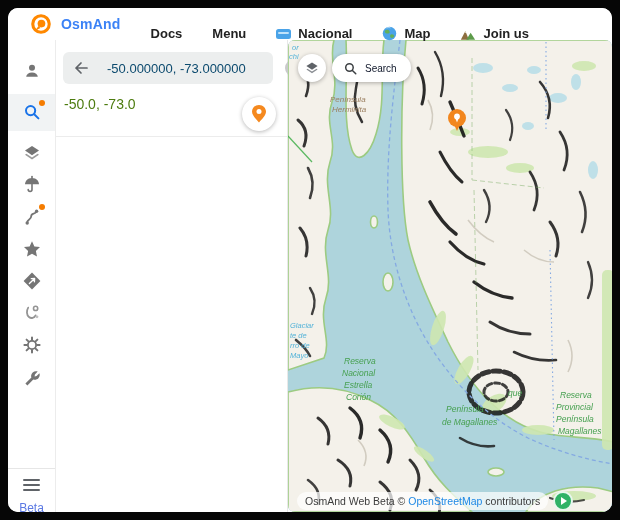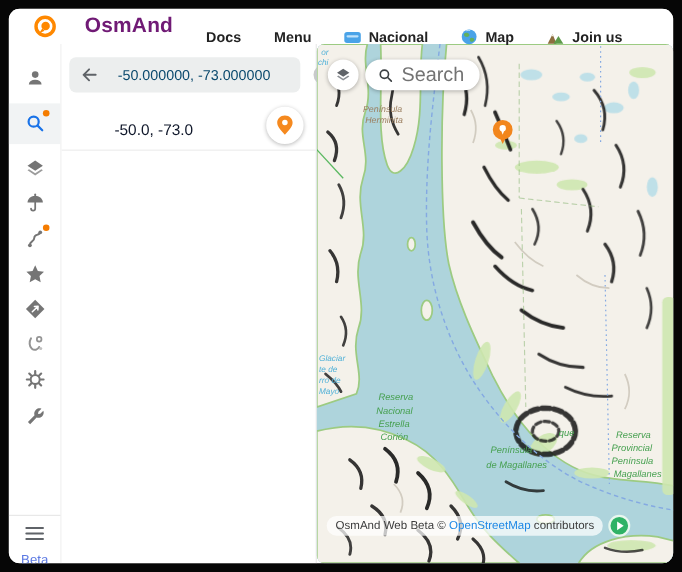--- a/index.html
+++ b/index.html
@@ -8,21 +8,21 @@
     font-family:"Liberation Sans",sans-serif;-webkit-font-smoothing:antialiased;
     overflow:hidden;
   }
   .window{
     position:absolute;left:8px;top:8px;width:604px;height:504px;
     background:#ffffff;border-radius:10px;overflow:hidden;
   }
   
   .topbar{height:32px;display:flex;align-items:center;padding-left:22px;background:#fff;position:relative;z-index:5;}
   .brand{display:flex;align-items:center;gap:9px;margin-right:30px;cursor:pointer;}
-  .brand-name{font-size:19px;font-weight:700;color:#701a75;letter-spacing:.2px;margin-left:16px;}
+  .brand-name{font-size:14px;font-weight:700;color:#3b82f6;letter-spacing:.2px;}
   .nav{display:flex;align-items:center;gap:30px;margin-top:19px;}
   .nav-item{display:flex;align-items:center;gap:7px;font-size:13px;font-weight:600;color:#222;cursor:pointer;}
   .card-ic{width:15px;height:10px;border-radius:2.5px;background:#4aa3e8;position:relative;}
   .card-ic::after{content:"";position:absolute;left:2px;right:2px;top:3px;height:2.5px;background:#bfe2fa;border-radius:1px;}
   
   .content{display:flex;height:472px;}
   
   .sidebar{width:47px;border-right:1px solid #ececec;position:relative;flex:none;background:#fff;}
   .side-ic{position:absolute;left:0;width:47px;height:34px;display:flex;align-items:center;justify-content:center;cursor:pointer;}
   .side-active{position:absolute;left:0;width:47px;height:37px;background:#f1f3f4;}
@@ -36,35 +36,35 @@
   .panel{width:231px;border-right:1px solid #e8e8e8;position:relative;flex:none;background:#fff;}
   .search-box{
     position:absolute;left:7px;top:12px;width:210px;height:32px;background:#eceeee;
     border-radius:6px;display:flex;align-items:center;padding:0 8px;box-sizing:border-box;
   }
   .search-value{flex:1;border:0;background:transparent;outline:none;font-size:13px;color:#0c4a6e;
     font-family:"Liberation Sans",sans-serif;margin-left:14px;}
   .clear-btn{width:18px;height:18px;border-radius:50%;background:#c9cacb;color:#fff;display:flex;
     align-items:center;justify-content:center;font-size:12px;line-height:1;cursor:pointer;flex:none;}
   .result-row{position:absolute;left:0;top:52px;width:100%;height:44px;cursor:pointer;}
-  .result-title{position:absolute;left:8px;top:18px;font-size:14px;font-weight:500;color:#0f172a;margin-left:40px;}
+  .result-title{position:absolute;left:8px;top:4px;font-size:14px;font-weight:500;color:#4d7c0f;}
   .result-sub{position:absolute;left:8px;top:23px;font-size:12px;color:#8d9095;display:flex;align-items:center;gap:4px;}
   .dir-tri{display:inline-block;width:0;height:0;border-left:6px solid #9aa0a6;border-top:4px solid transparent;border-bottom:4px solid transparent;}
   .pin-btn{position:absolute;right:11px;top:5px;width:34px;height:34px;border-radius:50%;background:#fff;
     box-shadow:0 1px 4px rgba(0,0,0,.28);display:flex;align-items:center;justify-content:center;cursor:pointer;}
   .panel-sep{position:absolute;left:0;right:0;top:96px;height:1px;background:#ececec;}
   
   .map{flex:1;position:relative;overflow:hidden;background:#aed4dc;border-radius:7px;}
   .map svg.basemap{position:absolute;left:0;top:0;}
   .layers-btn{position:absolute;left:10px;top:14px;width:28px;height:28px;border-radius:50%;background:#fff;
     box-shadow:0 1px 4px rgba(0,0,0,.3);display:flex;align-items:center;justify-content:center;cursor:pointer;z-index:4;}
   .search-pill{position:absolute;left:44px;top:14px;height:28px;border-radius:14px;background:#fff;
     box-shadow:0 1px 4px rgba(0,0,0,.3);display:flex;align-items:center;gap:7px;padding:0 14px 0 11px;cursor:pointer;z-index:4;}
-  .search-pill span{font-size:18px;font-weight:500;color:#737373;}
-  .attrib-wrap{position:absolute;left:9px;bottom:24px;display:flex;align-items:center;gap:5px;z-index:4;}
+  .search-pill span{font-size:10px;font-weight:500;color:#0f172a;}
+  .attrib-wrap{position:absolute;left:9px;bottom:1px;display:flex;align-items:center;gap:5px;z-index:4;}
   .attrib{background:rgba(255,255,255,.72);border-radius:9px;height:18px;display:flex;align-items:center;
     padding:0 8px;font-size:10.5px;color:#3c3c3c;white-space:pre;}
   .attrib a{color:#1e88e5;text-decoration:none;cursor:pointer;}
   .rec-btn{width:20px;height:20px;border-radius:50%;background:#2fb266;border:2px solid #e8f7ee;box-sizing:border-box;
     display:flex;align-items:center;justify-content:center;cursor:pointer;}
   .rec-btn i{display:block;width:0;height:0;border-left:6px solid #fff;border-top:4px solid transparent;border-bottom:4px solid transparent;margin-left:2px;}
   
   text.lbl{font-family:"Liberation Sans",sans-serif;font-style:italic;}
   text.water{fill:#53b2d8;font-size:7.5px;}
   text.terrain{fill:#9b7f60;font-size:8px;}

